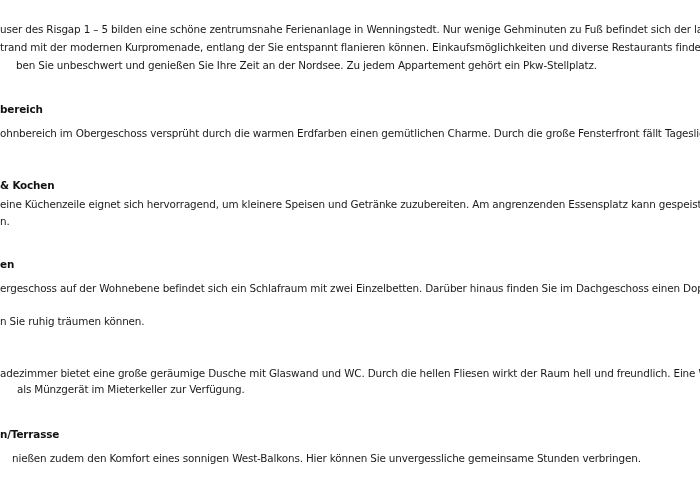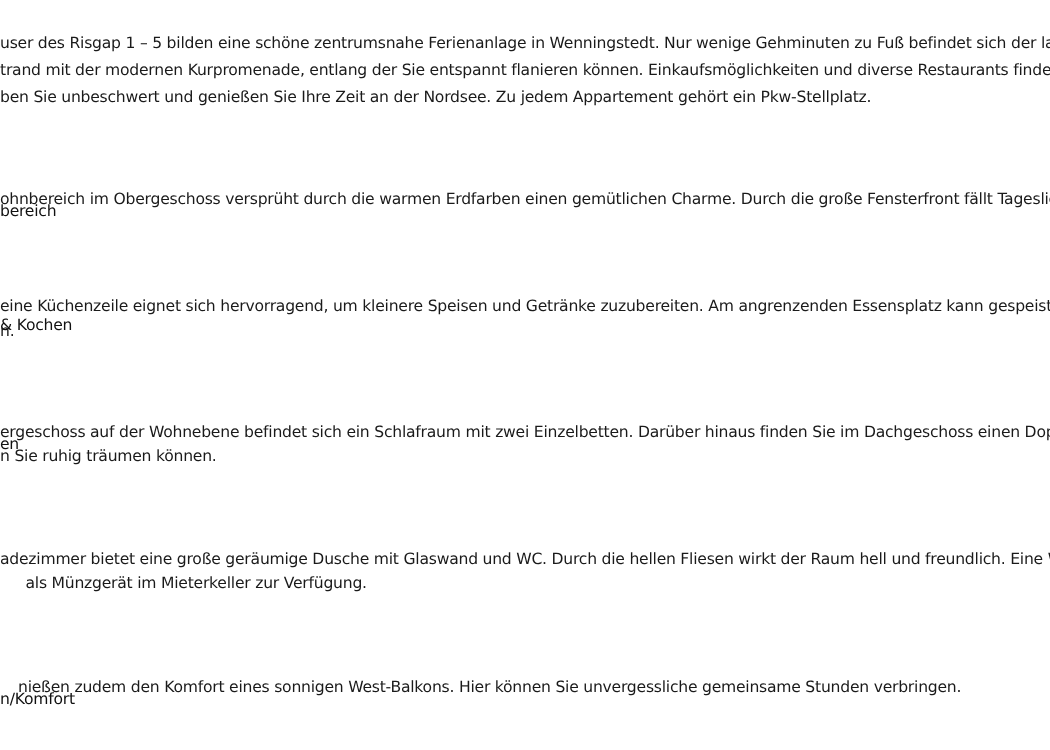--- a/index.html
+++ b/index.html
@@ -10,51 +10,51 @@
     color: #1a1a1a;
     position: relative;
   }
   .line {
     position: absolute;
     white-space: nowrap;
     font-size: 10.4px;
     letter-spacing: -0.15px;
     line-height: 14px;
   }
-  .heading { font-weight: normal; color: #111; margin-top: 32px; }
+  .heading { font-weight: bold; color: #111; }
 </style>
 </head>
 <body>
 
 <div>
   <div>
     <div class="line" style="left:0;top:22px">user des Risgap 1 – 5 bilden eine schöne zentrumsnahe Ferienanlage in Wenningstedt. Nur wenige Gehminuten zu Fuß befindet sich der lange weiße</div>
     <div class="line" style="left:0;top:40px">trand mit der modernen Kurpromenade, entlang der Sie entspannt flanieren können. Einkaufsmöglichkeiten und diverse Restaurants finden Sie im Ort.</div>
-    <div class="line" style="left:0;top:58px">ben Sie unbeschwert und genießen Sie Ihre Zeit an der Nordsee. Zu jedem Appartement gehört ein Pkw-Stellplatz.</div>
+    <div class="line" style="left:16px;top:58px">ben Sie unbeschwert und genießen Sie Ihre Zeit an der Nordsee. Zu jedem Appartement gehört ein Pkw-Stellplatz.</div>
   </div>
 
   <div>
     <div class="line heading" style="left:0;top:102px">bereich</div>
     <div class="line" style="left:0;top:126px">ohnbereich im Obergeschoss versprüht durch die warmen Erdfarben einen gemütlichen Charme. Durch die große Fensterfront fällt Tageslicht herein.</div>
   </div>
 
   <div>
     <div class="line heading" style="left:0;top:178px">&amp; Kochen</div>
     <div class="line" style="left:0;top:197px">eine Küchenzeile eignet sich hervorragend, um kleinere Speisen und Getränke zuzubereiten. Am angrenzenden Essensplatz kann gespeist und genossen</div>
     <div class="line" style="left:0;top:214px">n.</div>
   </div>
 
   <div>
     <div class="line heading" style="left:0;top:257px">en</div>
     <div class="line" style="left:0;top:281px">ergeschoss auf der Wohnebene befindet sich ein Schlafraum mit zwei Einzelbetten. Darüber hinaus finden Sie im Dachgeschoss einen Doppelschlafraum,</div>
-    <div class="line" style="left:0;top:297px">n Sie ruhig träumen können.</div>
+    <div class="line" style="left:0;top:314px">n Sie ruhig träumen können.</div>
   </div>
 
   <div>
     <div class="line" style="left:0;top:366px">adezimmer bietet eine große geräumige Dusche mit Glaswand und WC. Durch die hellen Fliesen wirkt der Raum hell und freundlich. Eine Waschmaschine</div>
     <div class="line" style="left:17px;top:382px">als Münzgerät im Mieterkeller zur Verfügung.</div>
   </div>
 
   <div>
-    <div class="line heading" style="left:0;top:427px">n/Komfort</div>
+    <div class="line heading" style="left:0;top:427px">n/Terrasse</div>
     <div class="line" style="left:12px;top:451px">nießen zudem den Komfort eines sonnigen West-Balkons. Hier können Sie unvergessliche gemeinsame Stunden verbringen.</div>
   </div>
 </div>
 
 </body></html>

